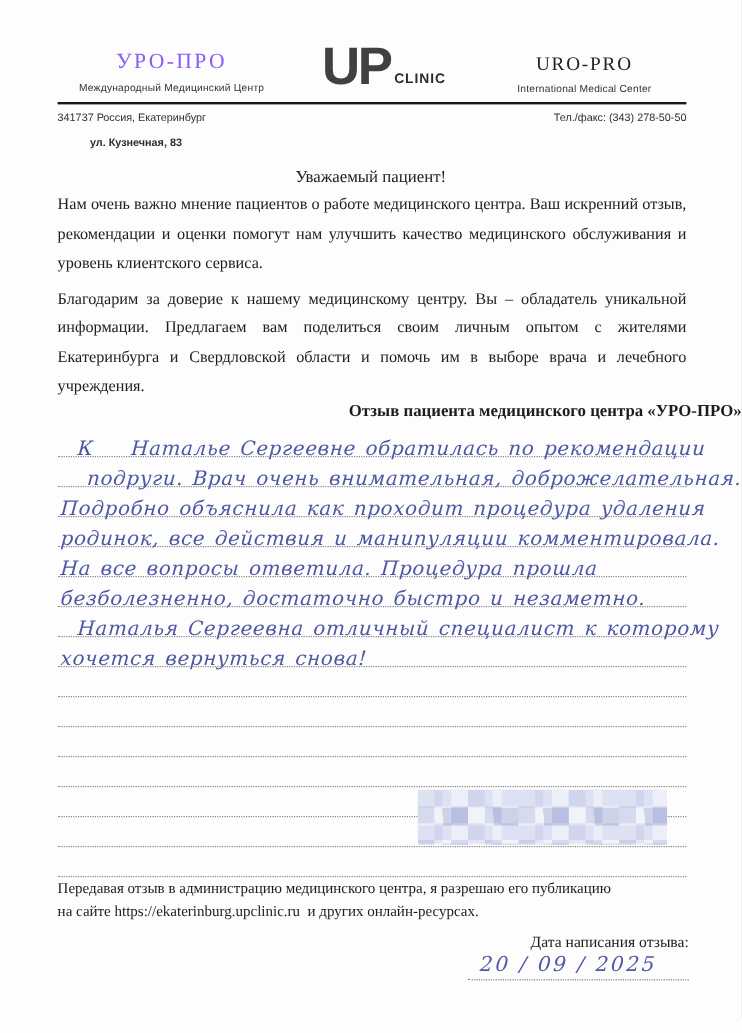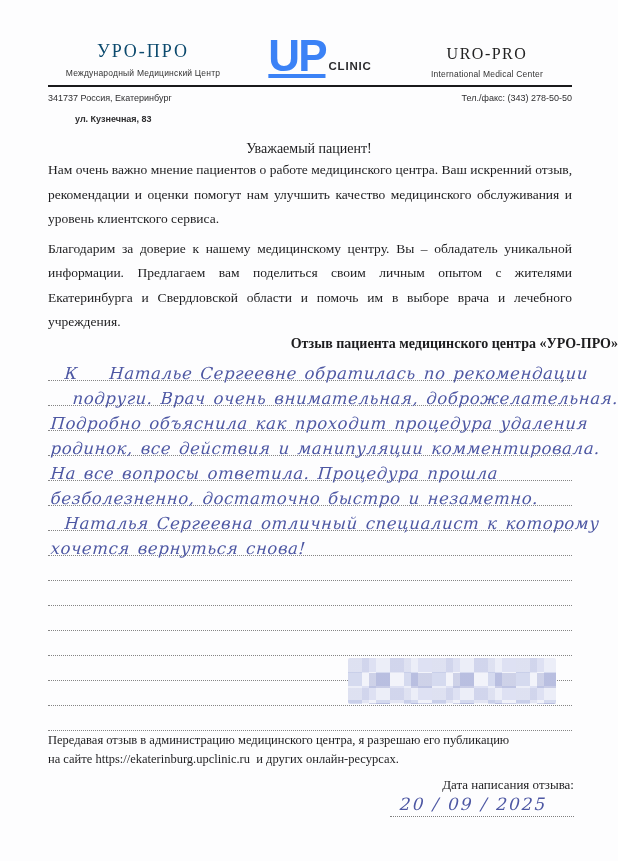--- a/index.html
+++ b/index.html
@@ -6,25 +6,25 @@
   .page{
     position:relative;width:618px;height:861px;margin:0 auto;
     background:#fdfdfe;overflow:hidden;
     font-family:"Liberation Serif", serif;color:#1d1d1f;
   }
   
   .hdr{position:absolute;top:36px;left:48px;right:46px;display:flex;justify-content:space-between;align-items:flex-start;}
   .brand{text-align:center;}
   .brand-l{width:190px;padding-top:5px;}
   .brand-r{width:170px;padding-top:9px;}
-  .brand-title{font-size:18px;letter-spacing:2px;color:#0c4a6e;}
+  .brand-title{font-size:18px;letter-spacing:2px;color:#8b5cf6;}
   .brand-title-en{font-size:16px;letter-spacing:1.5px;color:#222;}
   .brand-sub{font-family:"Liberation Sans",sans-serif;font-size:8.5px;color:#333;margin-top:6px;letter-spacing:0.2px;}
   .logo{display:flex;align-items:flex-end;padding-top:2px;}
-  .logo-up{font-family:"Liberation Sans",sans-serif;font-weight:bold;font-size:44px;line-height:0.82;letter-spacing:-2px;color:#3b82f6;text-decoration:underline;}
+  .logo-up{font-family:"Liberation Sans",sans-serif;font-weight:bold;font-size:44px;line-height:0.82;letter-spacing:-2px;color:#404040;}
   .logo-clinic{font-family:"Liberation Sans",sans-serif;font-weight:bold;font-size:11.5px;letter-spacing:0.8px;color:#2b2b2d;margin-left:3px;margin-bottom:2px;}
   .divider{position:absolute;top:85px;left:48px;right:46px;border-top:2px solid #19191b;}
   
   .contact{position:absolute;top:93px;left:48px;right:46px;font-family:"Liberation Sans",sans-serif;font-size:9px;color:#2e2e30;display:flex;justify-content:space-between;}
   .addr2{margin-top:11px;margin-left:27px;font-weight:bold;}
   
   .greeting{position:absolute;top:141px;left:0;right:0;text-align:center;font-size:14px;}
   .intro{position:absolute;top:158px;left:48px;width:524px;font-size:13.5px;line-height:24.5px;text-align:justify;}
   .intro p{margin:0;}
   .intro p + p{margin-top:5px;}

